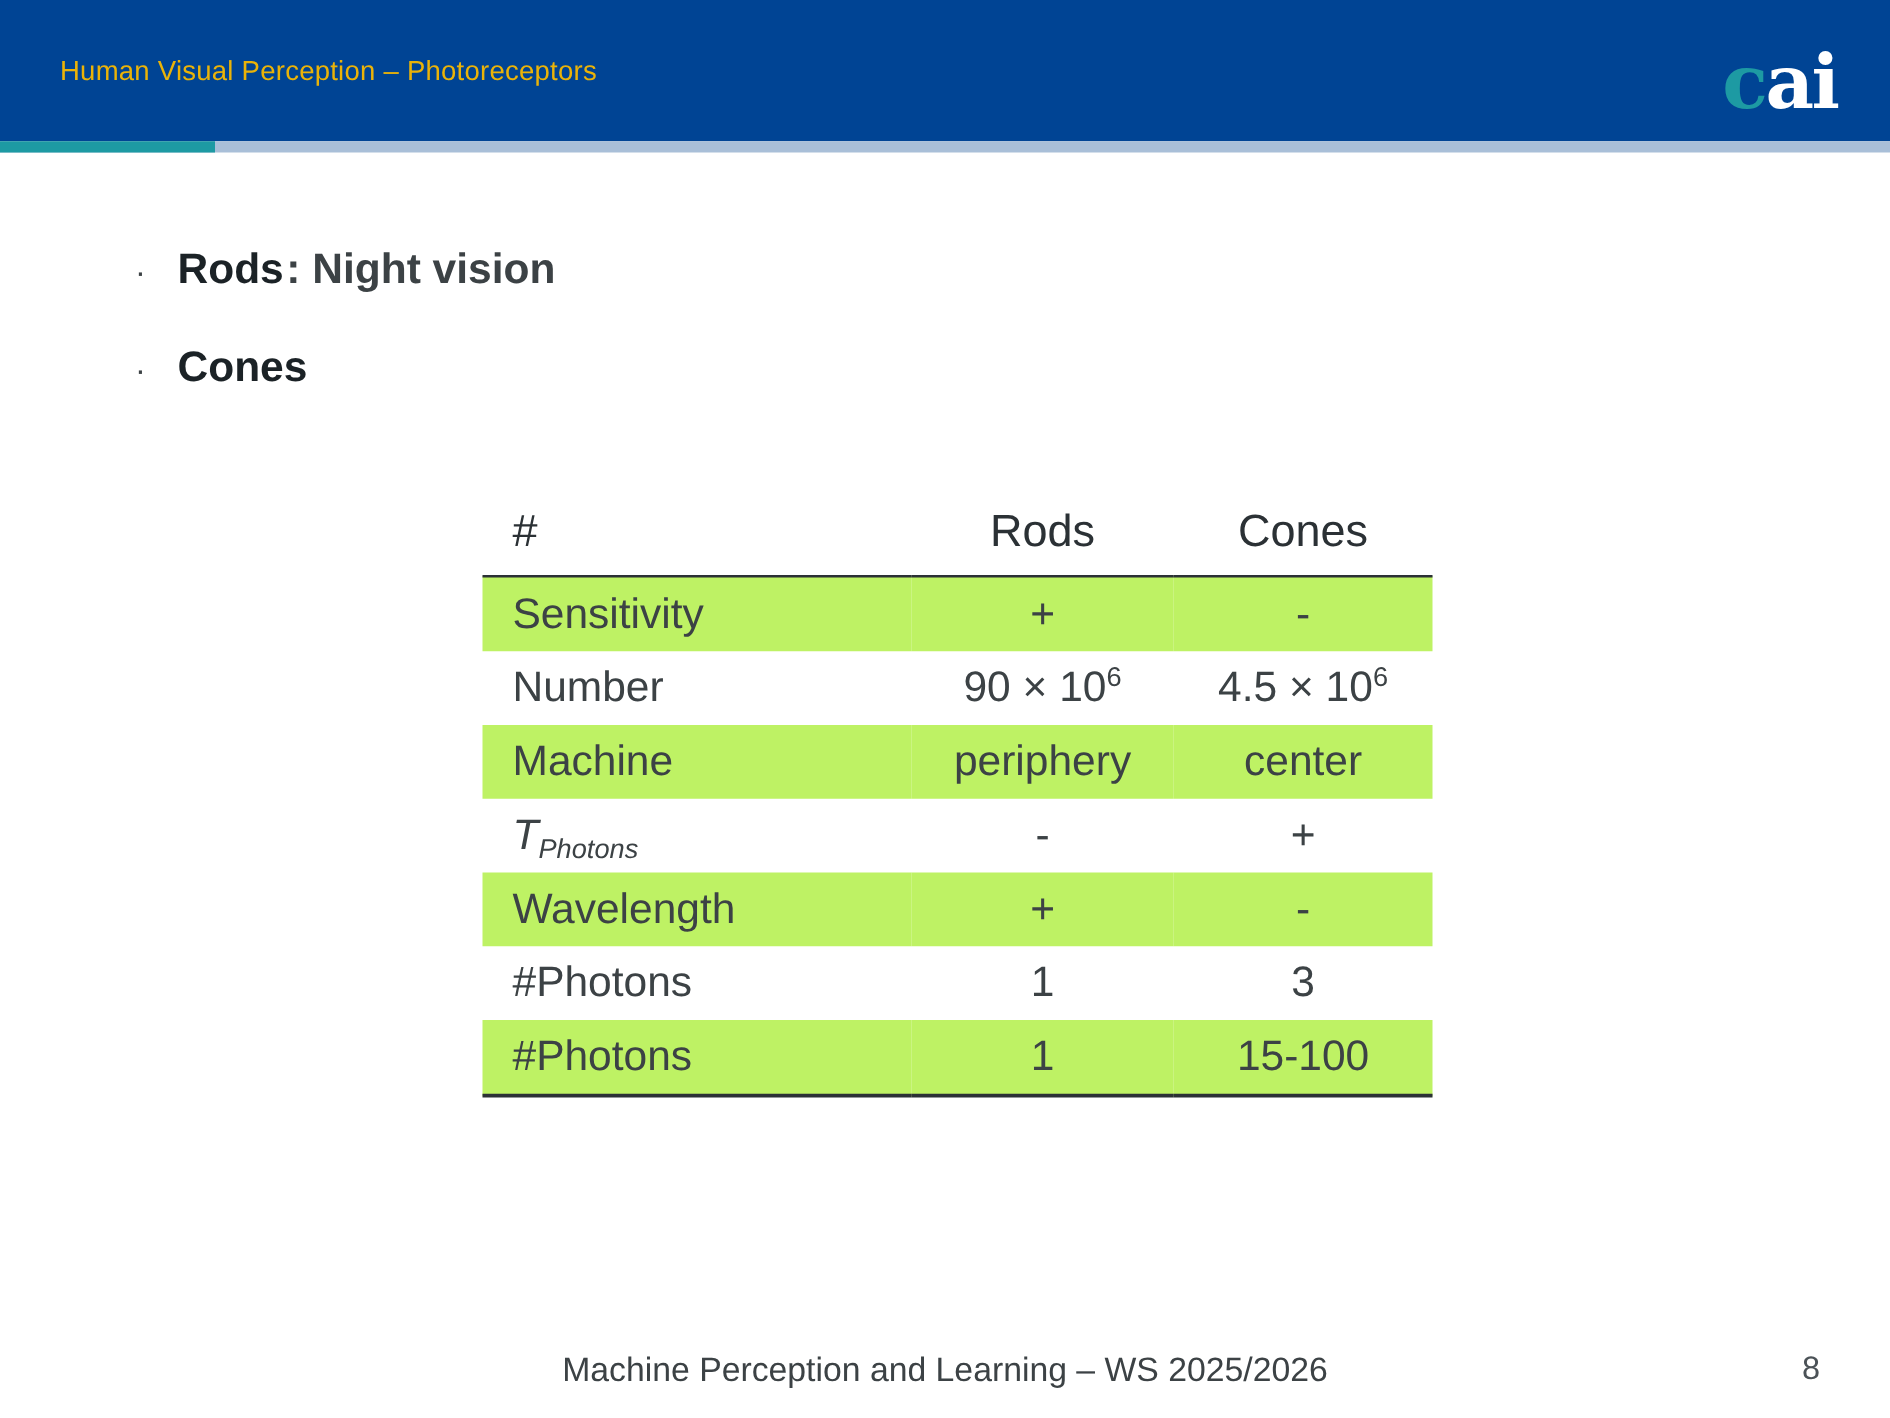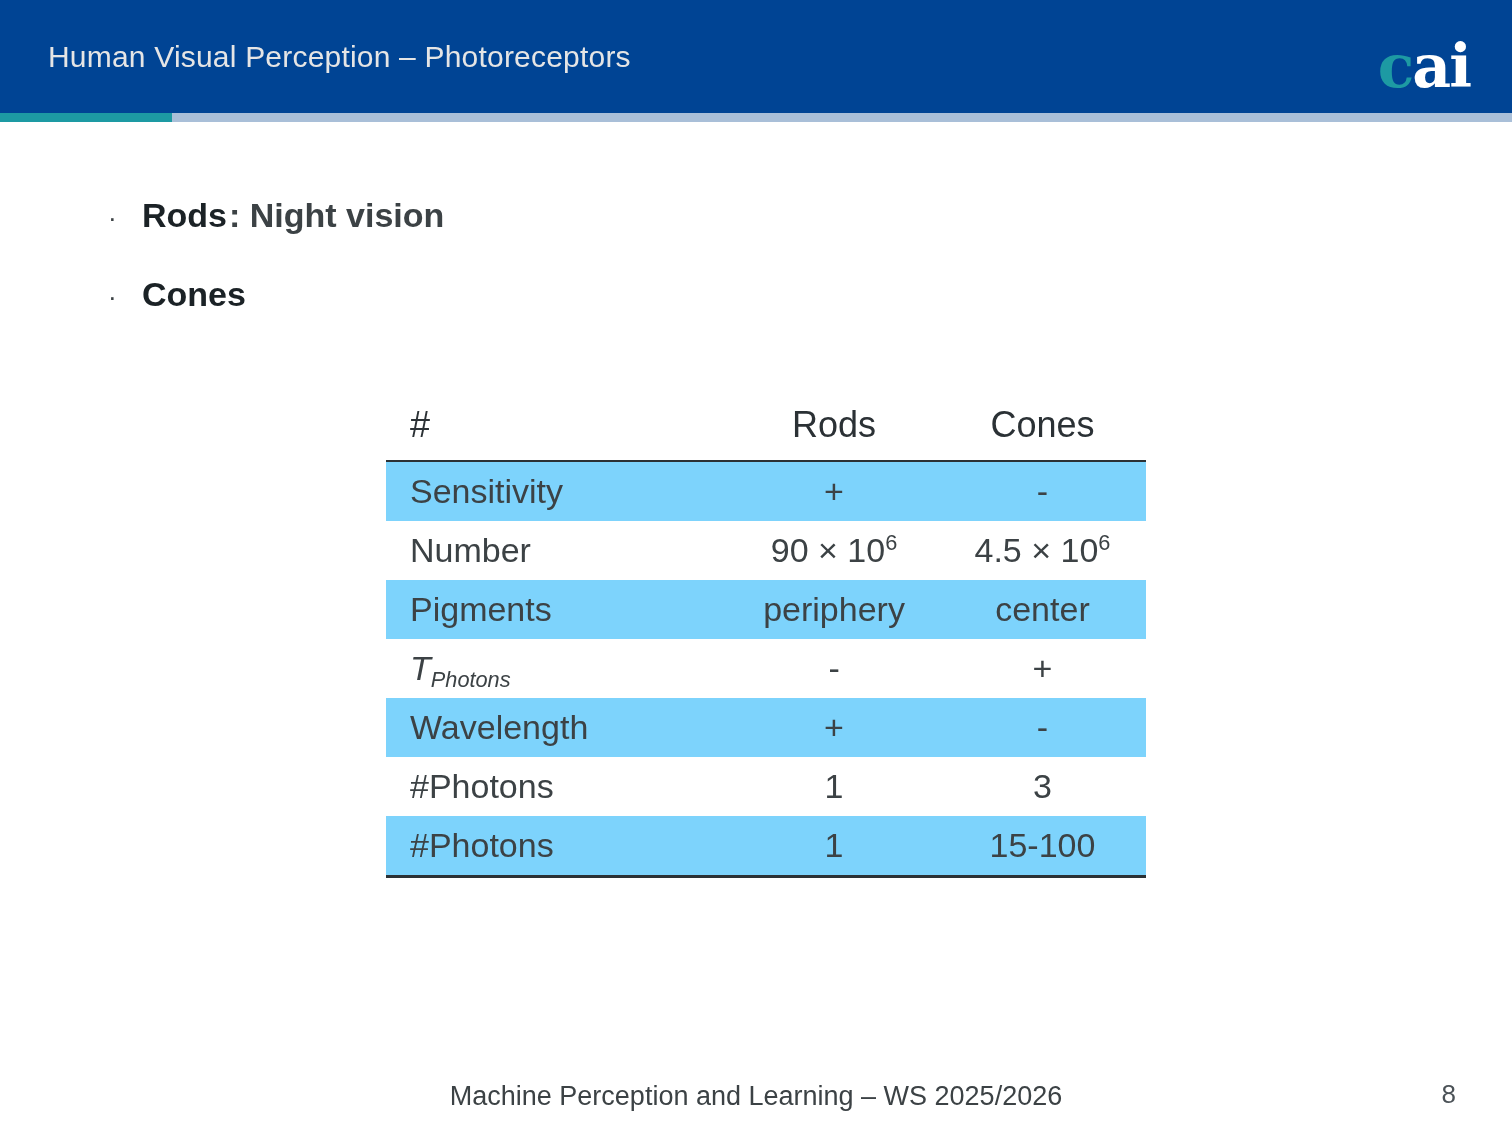--- a/index.html
+++ b/index.html
@@ -26,22 +26,22 @@
     top: 0;
     left: 0;
     width: 1512px;
     height: 113px;
     background: #004494;
     display: flex;
     align-items: center;
   }
   .header-title {
     margin-left: 48px;
-    font-size: 30px;
-    color: #e5e5e5;
+    font-size: 22px;
+    color: #eab308;
     letter-spacing: 0.2px;
     font-weight: 400;
   }
   .logo {
     position: absolute;
     right: 42px;
     top: 36px;
     font-size: 60px;
     line-height: 60px;
     letter-spacing: -2px;
@@ -121,21 +121,21 @@
   }
   table.ptable td {
     padding: 10px 0;
     font-size: 34px;
   }
   .col-label { width: 330px; text-align: left; padding-left: 24px !important; }
   .col-rods  { width: 215px; text-align: center; }
   .col-cones { width: 215px; text-align: center; }
 
   thead tr { border-bottom: 2.5px solid #2b3135; }
-  tbody tr.alt { background: #7dd3fc; }
+  tbody tr.alt { background: #bef264; }
   tbody tr.last td { border-bottom: 3px solid #2b3135; }
 
   .sub {
     font-size: 0.64em;
     vertical-align: baseline;
     position: relative;
     top: 7px;
     font-style: italic;
   }
   .sup {
@@ -202,21 +202,21 @@
           <td class="col-label">Sensitivity</td>
           <td class="col-rods">+</td>
           <td class="col-cones">-</td>
         </tr>
         <tr>
           <td class="col-label">Number</td>
           <td class="col-rods"><span>90 × 10</span><span class="sup">6</span></td>
           <td class="col-cones"><span>4.5 × 10</span><span class="sup">6</span></td>
         </tr>
         <tr class="alt">
-          <td class="col-label">Pigments</td>
+          <td class="col-label">Machine</td>
           <td class="col-rods">periphery</td>
           <td class="col-cones">center</td>
         </tr>
         <tr>
           <td class="col-label"><span class="italic-t">T</span><span class="sub">Photons</span></td>
           <td class="col-rods">-</td>
           <td class="col-cones">+</td>
         </tr>
         <tr class="alt">
           <td class="col-label">Wavelength</td>

